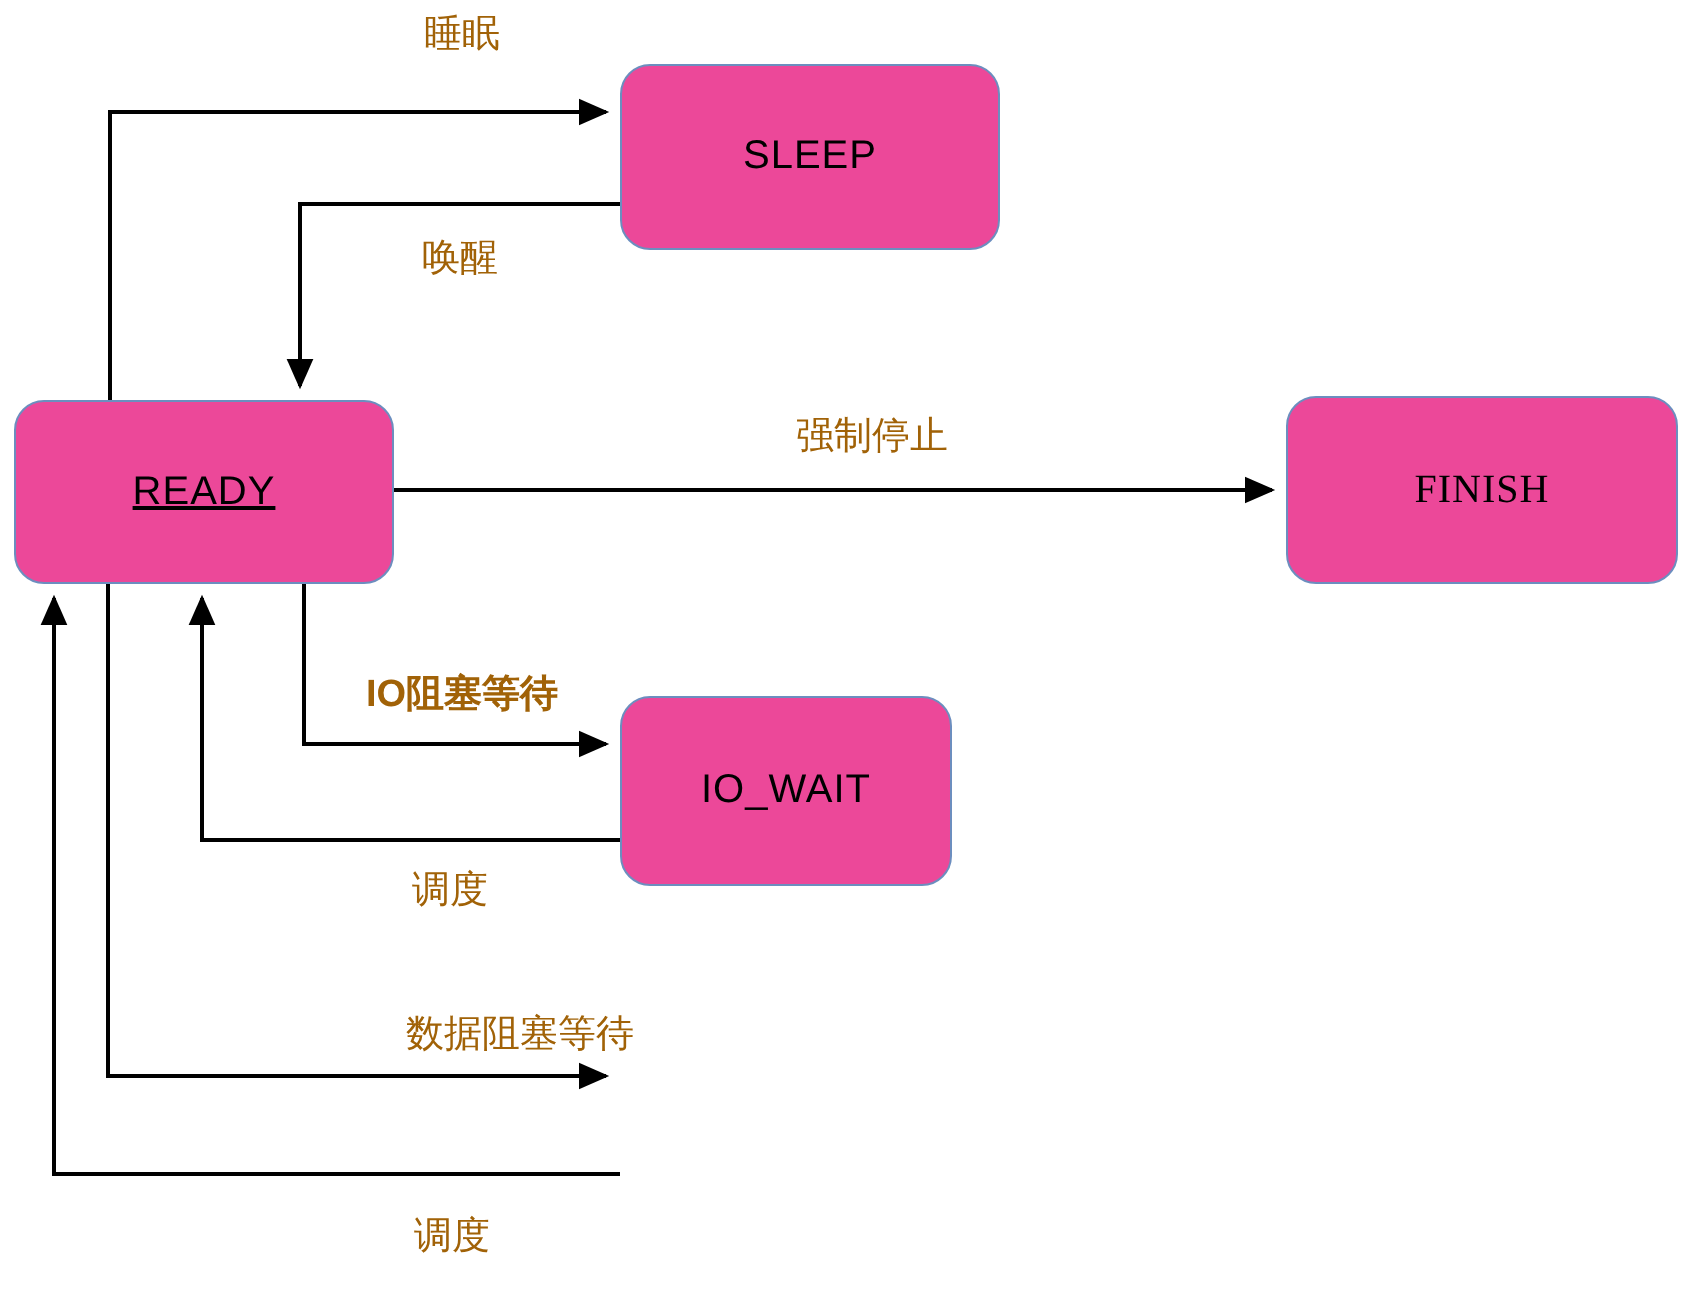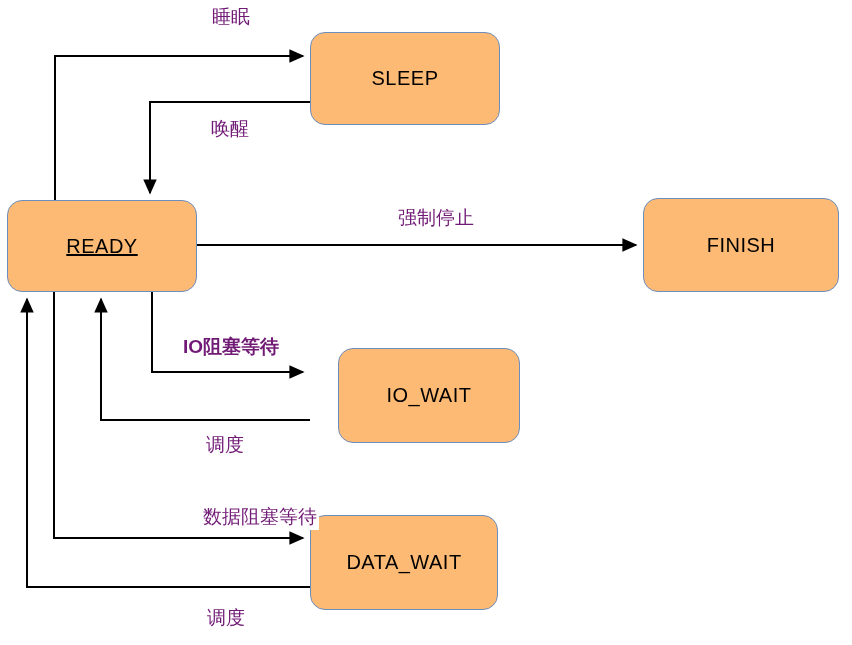--- a/index.html
+++ b/index.html
@@ -23,40 +23,40 @@
     height: 645px;
   }
   .edges-svg path.edge {
     fill: none;
     stroke: #000000;
     stroke-width: 2;
   }
   .node {
     position: absolute;
     box-sizing: border-box;
-    background: #fdba74;
+    background: #ec4899;
     border: 1.5px solid #6c8ebf;
     border-radius: 15px;
     display: flex;
     align-items: center;
     justify-content: center;
     font-size: 20px;
     color: #000000;
     letter-spacing: 0.5px;
   }
   .node-ready     { left: 7px;   top: 200px; width: 190px; height: 92px; text-decoration: underline; }
   .node-sleep     { left: 310px; top: 32px;  width: 190px; height: 93px; }
-  .node-finish    { left: 643px; top: 198px; width: 196px; height: 94px; }
-  .node-io-wait   { left: 310px; top: 348px; width: 182px; height: 95px; margin-left: 28px; }
+  .node-finish    { left: 643px; top: 198px; width: 196px; height: 94px; font-family: Liberation Serif, serif; }
+  .node-io-wait   { left: 310px; top: 348px; width: 166px; height: 95px; }
   .node-data-wait { left: 310px; top: 515px; width: 188px; height: 95px; }
   .edge-label {
     position: absolute;
     transform: translate(-50%, -50%);
     font-size: 19px;
-    color: #701a75;
+    color: #a16207;
     white-space: nowrap;
     background: #ffffff;
     padding: 0 2px;
   }
   .lbl-sleep        { left: 231px; top: 17px;  }
   .lbl-wake         { left: 230px; top: 129px; text-align: center; }
   .lbl-force-stop   { left: 436px; top: 218px; }
   .lbl-io-block     { left: 231px; top: 347px; font-weight: bold; }
   .lbl-io-schedule  { left: 225px; top: 445px; }
   .lbl-data-block   { left: 228px; top: 517px; margin-left: 32px; }
@@ -87,23 +87,20 @@
   </div>
   <div class="node node-sleep">
     <span>SLEEP</span>
   </div>
   <div class="node node-finish">
     <span>FINISH</span>
   </div>
   <div class="node node-io-wait">
     <span>IO_WAIT</span>
   </div>
-  <div class="node node-data-wait">
-    <span>DATA_WAIT</span>
-  </div>
 
   <div class="edge-label lbl-sleep">睡眠</div>
   <div class="edge-label lbl-wake">唤醒</div>
   <div class="edge-label lbl-force-stop">强制停止</div>
   <div class="edge-label lbl-io-block">IO阻塞等待</div>
   <div class="edge-label lbl-io-schedule">调度</div>
   <div class="edge-label lbl-data-block">数据阻塞等待</div>
   <div class="edge-label lbl-data-schedule">调度</div>
 
 </div>

